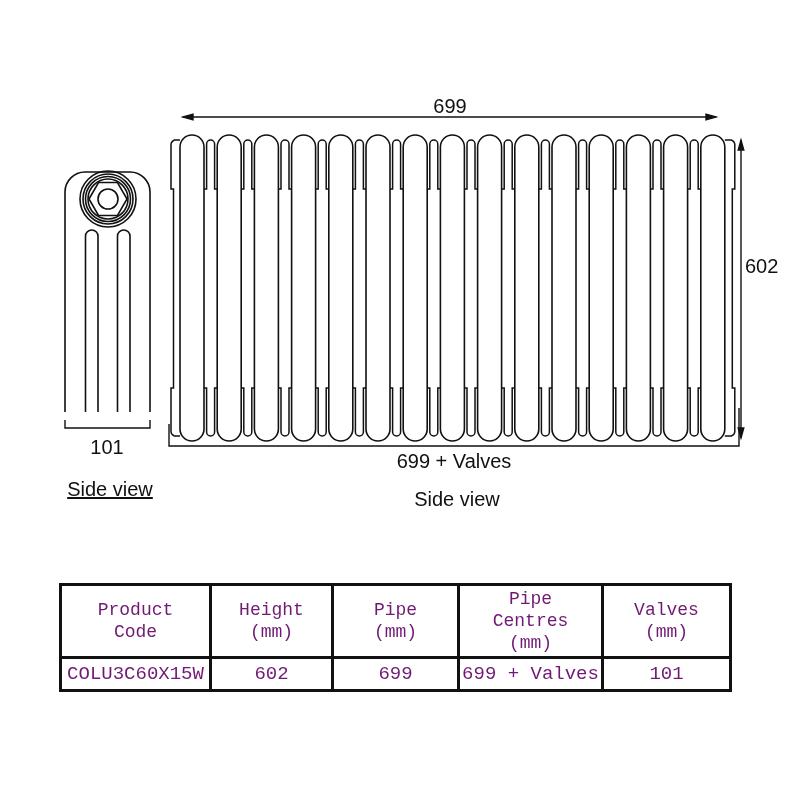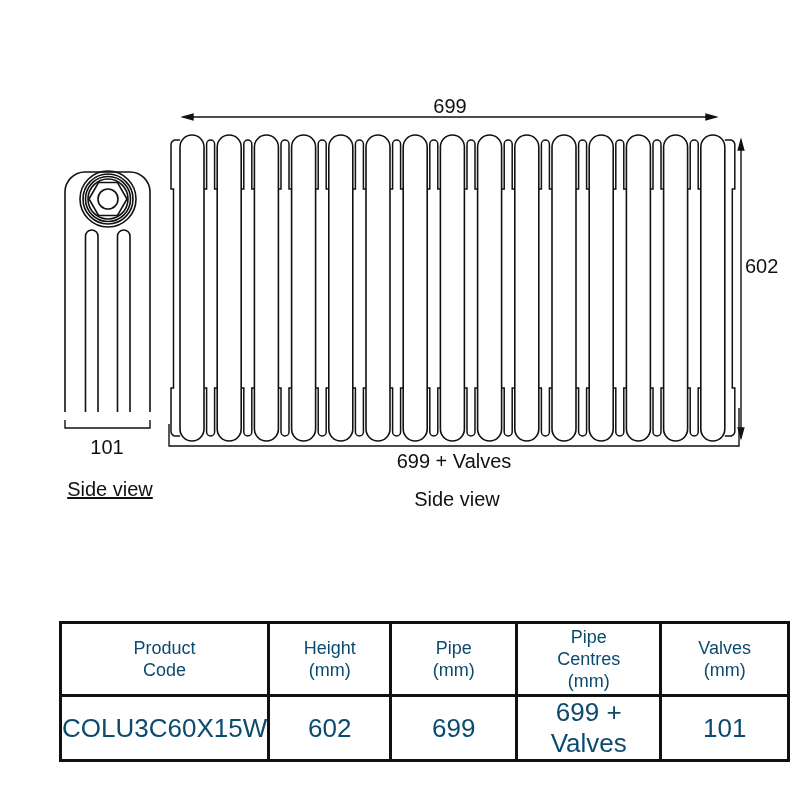--- a/index.html
+++ b/index.html
@@ -9,28 +9,28 @@
   }
   #diagram-svg{position:absolute;left:0;top:0;}
   .lbl{
     position:absolute;transform:translate(-50%,-50%);
     font-size:20px;color:#111;white-space:nowrap;line-height:1.1;
   }
   .lbl-left{transform:translate(0,-50%);}
   .spec-table{
     position:absolute;left:59px;top:583px;
     border-collapse:collapse;table-layout:fixed;
-    font-family:Liberation Sans, sans-serif;color:#0c4a6e;margin-top:38px;
+    font-family:Liberation Mono, monospace;color:#701a75;
   }
   .spec-table td{
     border:3px solid #111;text-align:center;vertical-align:middle;
     padding:0;overflow:hidden;
   }
   .spec-table .hdr td{height:70px;font-size:18px;line-height:22px;white-space:pre-line;}
-  .spec-table .row td{height:30px;font-size:26px;}
+  .spec-table .row td{height:30px;font-size:19px;}
 </style>
 </head>
 <body>
 
 <div class="canvas">
 
   <svg id="diagram-svg" width="800" height="570" viewBox="0 0 800 570">
       <g fill="none" stroke="#111111" stroke-width="1.6">
         <path d="M65,412 V192 A20,20 0 0 1 85,172 H130 A20,20 0 0 1 150,192 V412"></path>
         <path d="M85.5,412 V236.2 A6.25,6.25 0 0 1 98,236.2 V412"></path>

